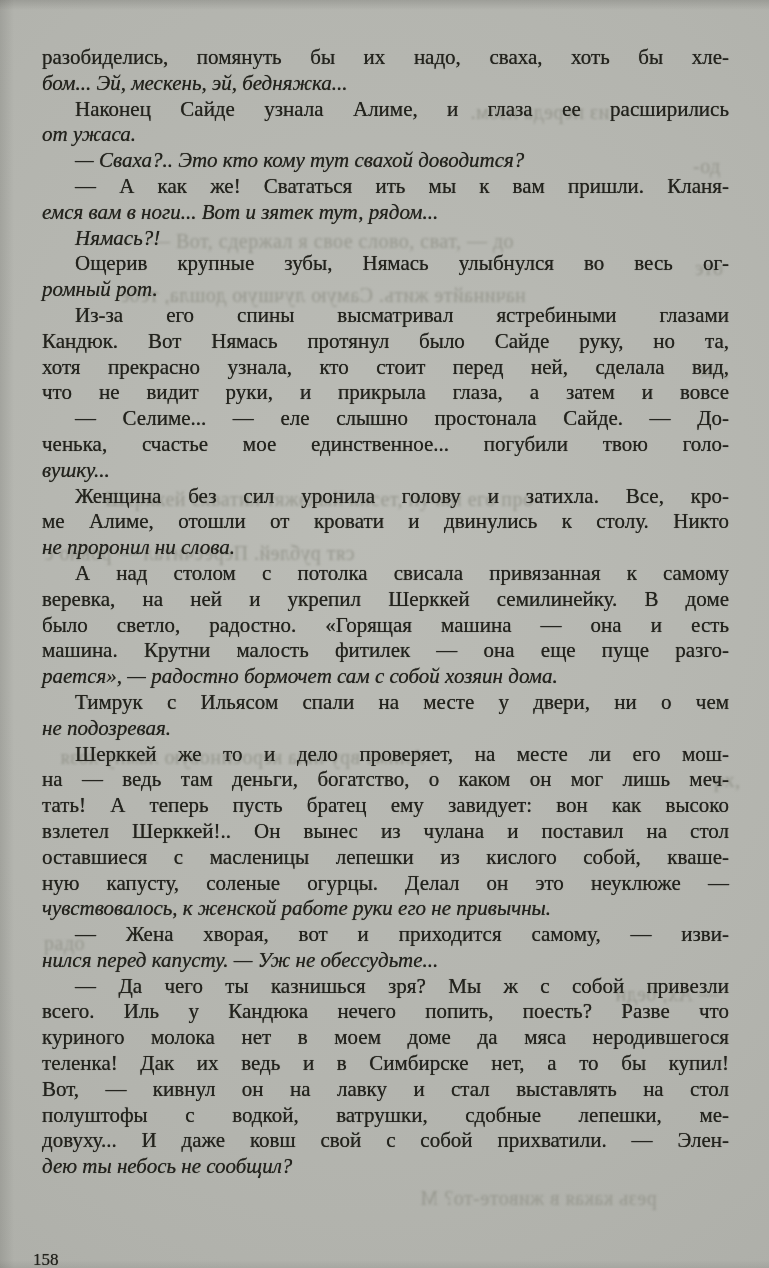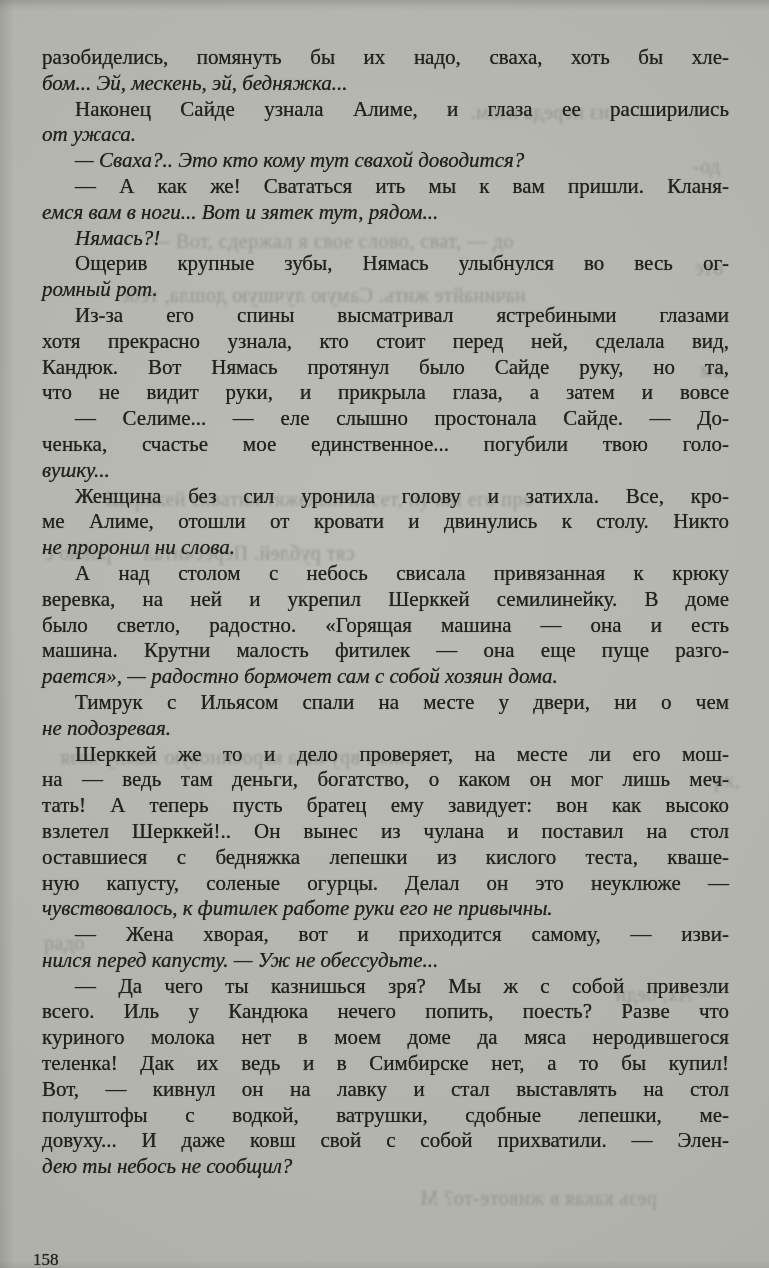--- a/index.html
+++ b/index.html
@@ -78,43 +78,43 @@
       <div class="line endp">бом... Эй, мескень, эй, бедняжка...</div>
       <div class="line indent">Наконец Сайде узнала Алиме, и глаза ее расширились</div>
       <div class="line endp">от ужаса.</div>
       <div class="line indent endp">— Сваха?.. Это кто кому тут свахой доводится?</div>
       <div class="line indent">— А как же! Свататься ить мы к вам пришли. Кланя-</div>
       <div class="line endp">емся вам в ноги... Вот и зятек тут, рядом...</div>
       <div class="line indent endp">Нямась?!</div>
       <div class="line indent">Ощерив крупные зубы, Нямась улыбнулся во весь ог-</div>
       <div class="line endp">ромный рот.</div>
       <div class="line indent">Из-за его спины высматривал ястребиными глазами</div>
+      <div class="line">Кандюк. Вот Нямась протянул было Сайде руку, но та,</div>
       <div class="line">хотя прекрасно узнала, кто стоит перед ней, сделала вид,</div>
-      <div class="line">Кандюк. Вот Нямась протянул было Сайде руку, но та,</div>
       <div class="line">что не видит руки, и прикрыла глаза, а затем и вовсе</div>
       <div class="line indent">— Селиме... — еле слышно простонала Сайде. — До-</div>
       <div class="line">ченька, счастье мое единственное... погубили твою голо-</div>
       <div class="line endp">вушку...</div>
       <div class="line indent">Женщина без сил уронила голову и затихла. Все, кро-</div>
       <div class="line">ме Алиме, отошли от кровати и двинулись к столу. Никто</div>
       <div class="line endp">не проронил ни слова.</div>
-      <div class="line indent">А над столом с небось свисала привязанная к крюку</div>
+      <div class="line indent">А над столом с потолка свисала привязанная к самому</div>
       <div class="line">веревка, на ней и укрепил Шерккей семилинейку. В доме</div>
       <div class="line">было светло, радостно. «Горящая машина — она и есть</div>
       <div class="line">машина. Крутни малость фитилек — она еще пуще разго-</div>
       <div class="line endp">рается», — радостно бормочет сам с собой хозяин дома.</div>
       <div class="line indent">Тимрук с Ильясом спали на месте у двери, ни о чем</div>
       <div class="line endp">не подозревая.</div>
       <div class="line indent">Шерккей же то и дело проверяет, на месте ли его мош-</div>
       <div class="line">на — ведь там деньги, богатство, о каком он мог лишь меч-</div>
       <div class="line">тать! А теперь пусть братец ему завидует: вон как высоко</div>
       <div class="line">взлетел Шерккей!.. Он вынес из чулана и поставил на стол</div>
-      <div class="line">оставшиеся с бедняжка лепешки из кислого теста, кваше-</div>
+      <div class="line">оставшиеся с масленицы лепешки из кислого собой, кваше-</div>
       <div class="line">ную капусту, соленые огурцы. Делал он это неуклюже —</div>
-      <div class="line endp">чувствовалось, к фитилек работе руки его не привычны.</div>
+      <div class="line endp">чувствовалось, к женской работе руки его не привычны.</div>
       <div class="line indent">— Жена хворая, вот и приходится самому, — изви-</div>
       <div class="line endp">нился перед капусту. — Уж не обессудьте...</div>
       <div class="line indent">— Да чего ты казнишься зря? Мы ж с собой привезли</div>
       <div class="line">всего. Иль у Кандюка нечего попить, поесть? Разве что</div>
       <div class="line">куриного молока нет в моем доме да мяса неродившегося</div>
       <div class="line">теленка! Дак их ведь и в Симбирске нет, а то бы купил!</div>
       <div class="line">Вот, — кивнул он на лавку и стал выставлять на стол</div>
       <div class="line">полуштофы с водкой, ватрушки, сдобные лепешки, ме-</div>
       <div class="line">довуху... И даже ковш свой с собой прихватили. — Элен-</div>
       <div class="line endp">дею ты небось не сообщил?</div>

